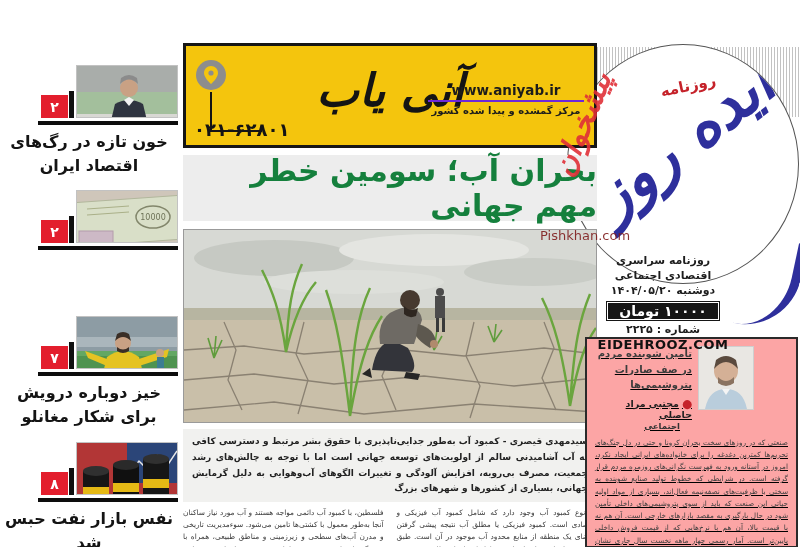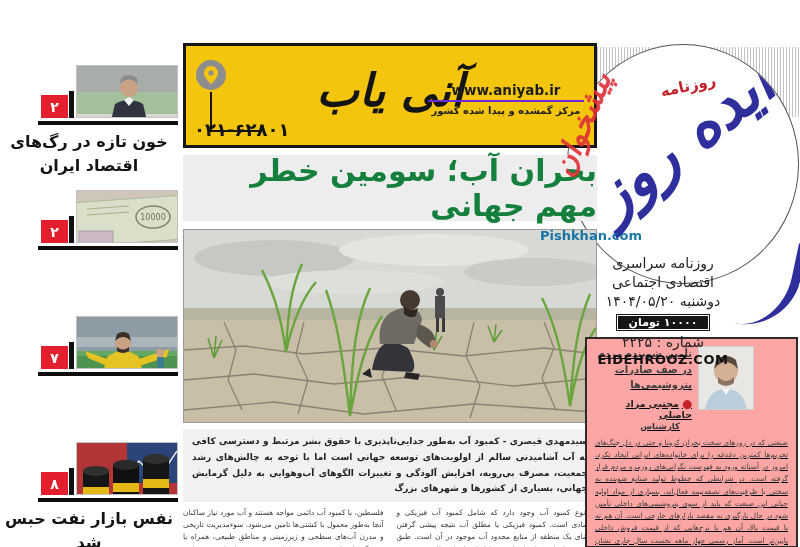--- a/index.html
+++ b/index.html
@@ -47,42 +47,42 @@
   .mast-circle{position:absolute;left:567px;top:44px;width:232px;height:240px;border-radius:50%;
                background:#fff;border:1.5px solid #555;z-index:1;box-sizing:border-box;overflow:hidden;}
   .mast-kicker{position:absolute;top:32px;left:92px;transform:rotate(-12deg);color:#c5222a;
                font-weight:bold;font-size:15px;direction:rtl;}
   .mast-title{position:absolute;top:58px;left:-8px;width:245px;text-align:center;
               transform:rotate(-38deg);font-size:62px;font-weight:bold;font-style:italic;
               color:#2e2f9c;letter-spacing:-3px;direction:rtl;white-space:nowrap;}
   .swash{position:absolute;left:742px;top:238px;width:48px;height:92px;z-index:2;
          border-right:9px solid #2e2f9c;border-bottom-right-radius:70px;transform:rotate(12deg);}
   .info{position:absolute;left:585px;top:254px;width:156px;text-align:center;z-index:3;direction:rtl;}
-  .info .line{font-size:14px;font-weight:normal;color:#1d1d1d;line-height:1.35;}
-  .price-badge{display:inline-block;background:#161616;color:#fff;font-size:11px;font-weight:bold;
+  .info .line{font-size:11px;font-weight:bold;color:#1d1d1d;line-height:1.35;}
+  .price-badge{display:inline-block;background:#161616;color:#fff;font-size:14px;font-weight:bold;
                padding:1px 12px;margin:2px 16px;box-shadow:inset 0 0 0 1px #fff;border:1px solid #161616;}
   .info .site{font-size:13px;font-weight:bold;color:#111;direction:ltr;letter-spacing:.5px;}
   
   .r-article{position:absolute;left:585px;top:337px;width:213px;height:211px;background:#fca5a5;
              border:2px solid #2a2a2a;box-sizing:border-box;padding:7px 8px;direction:rtl;
              z-index:2;overflow:hidden;text-decoration:underline;}
   .ra-header{display:flex;gap:6px;}
   .ra-spacer{width:28px;flex:none;}
   .ra-photo{width:56px;height:64px;flex:none;border:1px solid #cfcfcf;box-sizing:border-box;overflow:hidden;}
   .ra-text{flex:1;}
   .ra-headline{font-size:10px;font-weight:bold;color:#3c3c3c;line-height:1.55;text-align:right;}
   .ra-author{margin-top:5px;font-size:9.5px;font-weight:bold;color:#1f1f1f;}
   .ra-bullet{color:#c5222a;font-size:9px;margin-left:3px;}
   .ra-role{font-size:8.5px;font-weight:bold;color:#333;margin-top:1px;padding-right:12px;}
   .ra-body{margin-top:6px;font-size:7.3px;color:#3d3d3d;text-align:justify;line-height:1.68;}
   
   .wm-cal{position:absolute;left:545px;top:168px;z-index:5;transform:rotate(-68deg);
           transform-origin:left top;color:#e03038;font-size:30px;font-weight:bold;font-style:italic;
           opacity:.9;direction:rtl;white-space:nowrap;}
-  .wm-site{position:absolute;left:540px;top:228px;z-index:5;color:#0369a1;font-weight:bold;
+  .wm-site{position:absolute;left:540px;top:228px;z-index:5;color:#7f1d1d;font-weight:normal;
            font-size:13px;direction:ltr;opacity:.9;}
 </style>
 </head>
 <body>
 
 <div class="page">
 
   <div class="stripes"></div>
   <div class="mast-circle">
     <div class="mast-kicker">روزنامه</div>
@@ -155,20 +155,21 @@
           <path d="M62,42 L92,32 l-2,8 L62,49 Z" fill="#e5c322"></path>
           <circle cx="46" cy="26" r="8" fill="#c9a184"></circle>
           <path d="M38,24 q8,-8 16,0 l-2,-7 q-6,-4 -12,0 z" fill="#3a2e26"></path>
           <path d="M40,30 q6,5 12,0 l0,4 q-6,4 -12,0 z" fill="#3a2e26"></path>
           <rect x="80" y="40" width="7" height="18" fill="#3c7d92"></rect>
           <circle cx="83" cy="36" r="4" fill="#c9a184"></circle>
         </svg>
       </span>
     </div>
     <div class="sb-rule"></div>
+    <div class="sb-title">خیز دوباره درویش برای شکار مغانلو</div>
   </div>
 
   <div class="sb-item" style="top:422px">
     <div class="sb-photo-row">
       <span class="sb-badge">۸</span>
       <span class="sb-bar"></span>
       <span class="sb-photo">
         <svg width="100" height="71" viewBox="0 0 100 71">
           <rect width="100" height="71" fill="#b23636"></rect>
           <rect x="50" width="50" height="40" fill="#2b4578"></rect>
@@ -281,21 +282,21 @@
           <path d="M19,30 q8,8 16,0 l0,6 q-8,6 -16,0 z" fill="#8a7361"></path>
           <path d="M6,62 q4,-20 21,-20 q17,0 21,20 z" fill="#b9cddc"></path>
           <path d="M23,42 l4,6 4,-6 z" fill="#f4f4f4"></path>
         </svg>
       </div>
       <div class="ra-text">
         <div class="ra-headline">تأمین شوینده مردم در صف صادرات پتروشیمی‌ها</div>
         <div class="ra-author">
           <span class="ra-bullet">⬤</span><span>مجتبی مراد حاصلی</span>
         </div>
-        <div class="ra-role">کارشناس</div>
+        <div class="ra-role">اجتماعی</div>
       </div>
     </div>
     <div class="ra-body">صنعتی که در روزهای سخت بحران کرونا و حتی در دل جنگ‌های تحریم‌ها کمترین دغدغه را برای خانواده‌های ایرانی ایجاد نکرد، امروز در آستانه ورود به فهرست نگرانی‌های روزمره مردم قرار گرفته است. در شرایطی که خطوط تولید صنایع شوینده به سختی با ظرفیت‌های نصفه‌نیمه فعال‌اند، بسیاری از مواد اولیه حیاتی این صنعت که باید از سوی پتروشیمی‌های داخلی تأمین شود در حال بارگیری به مقصد بازارهای خارجی است. آن هم نه با قیمت بالا، آن هم با نرخ‌هایی که از قیمت فروش داخلی پایین‌تر است. آمار رسمی چهار ماهه نخست سال جاری نشان می‌دهد که برخی از این پتروشیمی‌ها حتی به میزان سهمیه بهین‌یاب شرکت‌های تولیدکننده نیز عرضه نداشته‌اند؛ به‌طور مثال، تنها ۵۰ درصد سهمیه بهین‌یاب یک ماده استراتژیک در بورس عرضه شده در حالی که نیمی از ظرفیت تولید داخل هم تکمیل نشده اما صادرات با سرعت ادامه دارد. این در حالی است که خود سهمیه‌های بهین‌یاب صرفاً ۴۰-۳۰ درصد نیاز واقعی تولیدکنندگان را پاسخ می‌دهند. حال تصور کنید</div>
   </div>
 
   <div class="wm-cal">پیشخوان</div>
   <div class="wm-site">Pishkhan.com</div>
 
 </div>
 

